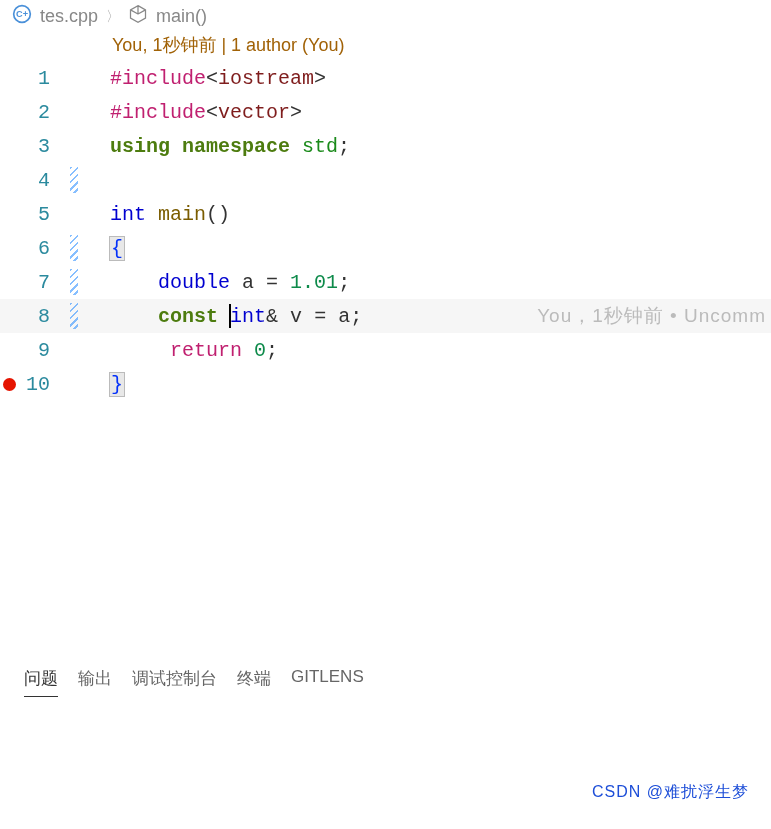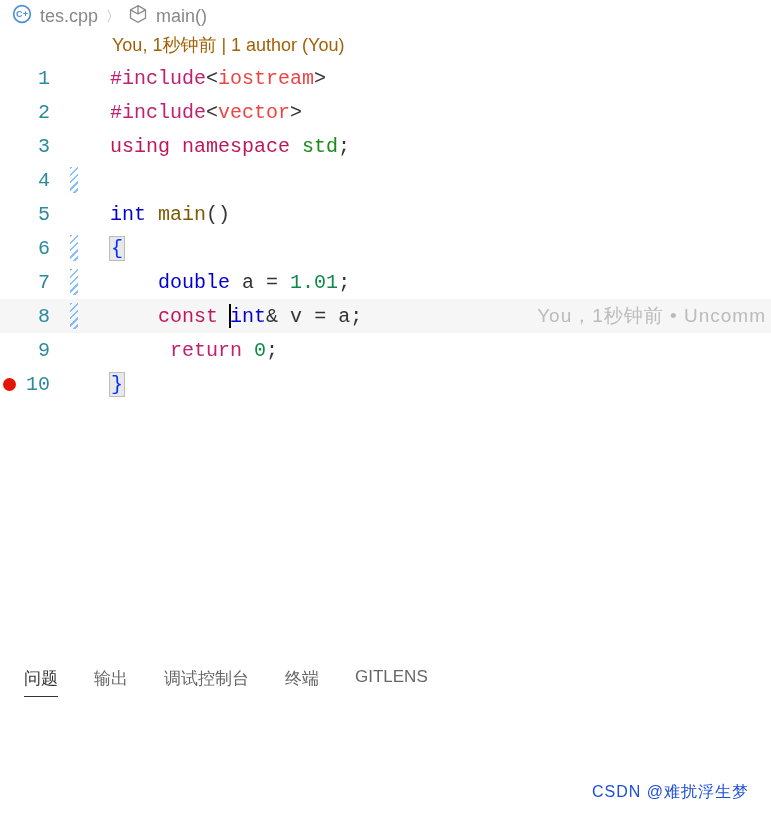--- a/index.html
+++ b/index.html
@@ -77,22 +77,22 @@
     }
     .fold-marker.hidden { background: none; }
     .code-content {
       padding-left: 26px;
       white-space: pre;
       display: flex;
       align-items: center;
     }
     .tok-preproc { color: #c02070; }
     .tok-bracket { color: #333; }
-    .tok-header { color: #ef4444; }
-    .tok-keyword { color: #be185d; }
+    .tok-header { color: #7f1d1d; }
+    .tok-keyword { color: #4d7c0f; font-weight: bold; }
     .tok-namespace { color: #1a8a1a; }
     .tok-type { color: #0000d0; }
     .tok-func { color: #7a5c00; }
     .tok-punct { color: #333; }
     .tok-brace { color: #0431fa; }
     .tok-var { color: #333; }
     .tok-op { color: #333; }
     .tok-num { color: #0d8a4a; }
     .tok-return { color: #c02070; }
     .brace-box {
@@ -121,21 +121,21 @@
       position: absolute;
       bottom: 110px;
       left: 0;
       right: 0;
       border-top: 1px solid transparent;
       padding: 20px 24px 0 24px;
       font-family: -apple-system, "Segoe UI", sans-serif;
     }
     .panel-tabs {
       display: flex;
-      gap: 36px;
+      gap: 20px;
       font-size: 17px;
       color: #666;
       margin-bottom: 22px;
     }
     .panel-tab {
       cursor: pointer;
       padding-bottom: 6px;
     }
     .panel-tab.active {
       color: #333;

